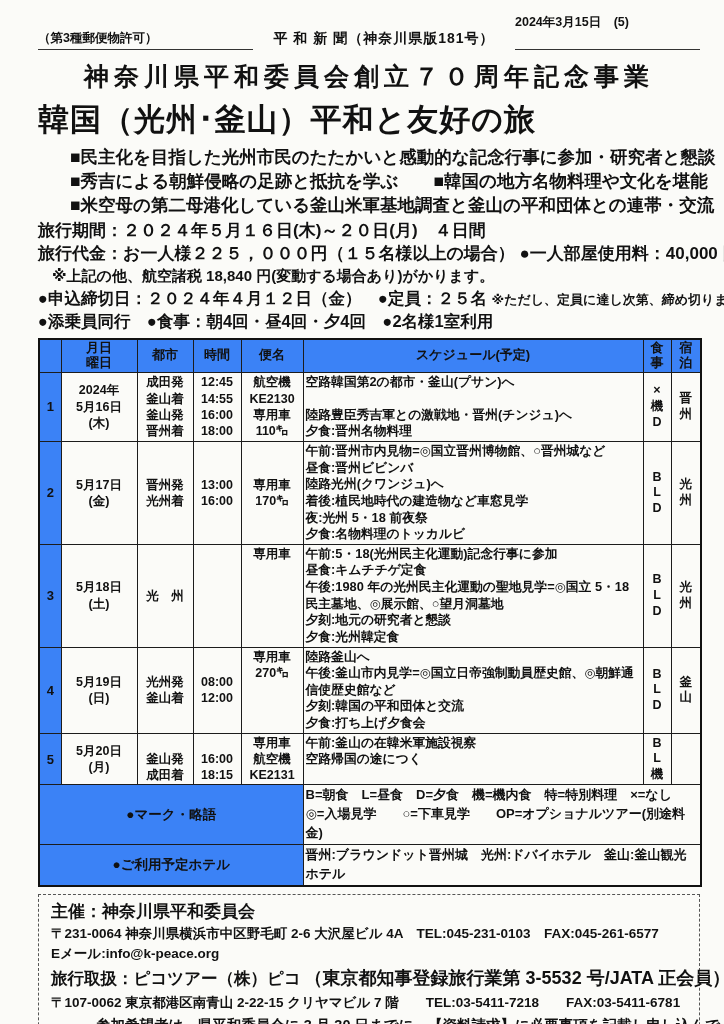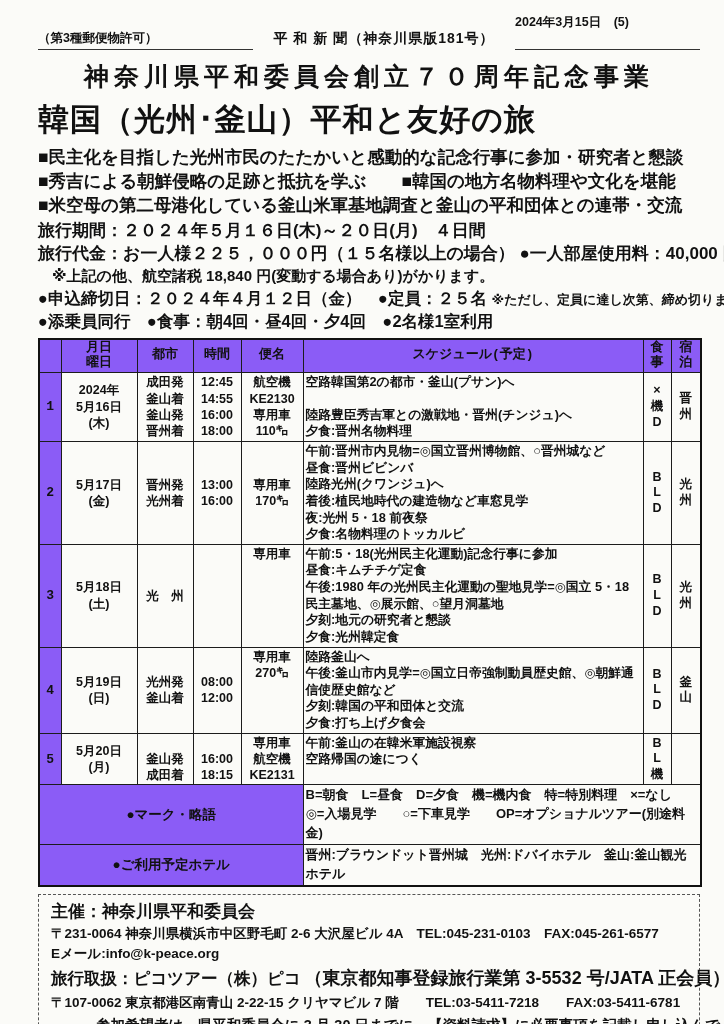--- a/index.html
+++ b/index.html
@@ -16,35 +16,35 @@
   .masthead .mh-left{flex:0 0 215px;border-bottom:1.5px solid #333;padding-bottom:2px;}
   .masthead .mh-center{flex:1;text-align:center;font-size:14px;letter-spacing:1px;padding-bottom:2px;}
   .masthead .mh-right{flex:0 0 185px;text-align:left;border-bottom:1.5px solid #333;padding-bottom:18px;}
 
   
   .title-main{margin:10px 0 0 0;text-align:center;font-size:25px;font-weight:800;letter-spacing:5px;white-space:nowrap;}
   .title-sub{margin:6px 0 4px 0;text-align:left;font-size:31px;font-weight:700;letter-spacing:1px;white-space:nowrap;}
 
   
   .highlights{font-size:17.5px;font-weight:800;line-height:1.38;white-space:nowrap;}
-  .highlights div{letter-spacing:0px;}
+  .highlights div{letter-spacing:0px;margin-left:32px;}
 
   
   .details{margin-top:3px;}
   .d-line{font-size:17px;font-weight:800;line-height:1.35;white-space:nowrap;}
   .d-line .light{font-weight:700;}
   .d-note{font-size:15px;font-weight:600;padding-left:14px;line-height:1.35;white-space:nowrap;}
   .d-small{font-size:16.5px;font-weight:800;line-height:1.4;white-space:nowrap;}
   .d-small .tiny{font-size:13px;font-weight:700;}
 
   
   table.itin{border-collapse:collapse;width:662px;margin-top:5px;table-layout:fixed;}
   table.itin th,table.itin td{border:1.5px solid #1c1c1c;padding:1px 2px;vertical-align:middle;font-weight:600;}
   table.itin{border:2px solid #111;}
-  .shade{background:#8b5cf6;font-family:Liberation Mono, monospace;}
+  .shade{background:#3b82f6;}
   th.h-cell{font-size:13px;line-height:1.15;text-align:center;font-weight:800;}
   td.c-num{text-align:center;font-size:13px;font-weight:700;}
   td.c-date,td.c-city,td.c-time,td.c-flight{text-align:center;font-size:12.5px;line-height:1.3;}
   td.c-sched{font-size:12.8px;line-height:1.3;padding:2px 4px;text-align:left;vertical-align:middle;}
   td.c-meal,td.c-stay{text-align:center;font-size:12.5px;line-height:1.25;}
   [data-bind-lines] div:empty{min-height:1.3em;}
   td.c-legend-label,td.c-hotel-label{text-align:center;font-size:13.5px;font-weight:800;}
   td.c-legend,td.c-hotel{font-size:13px;line-height:1.45;padding-left:6px;text-align:left;font-weight:700;}
 
   

